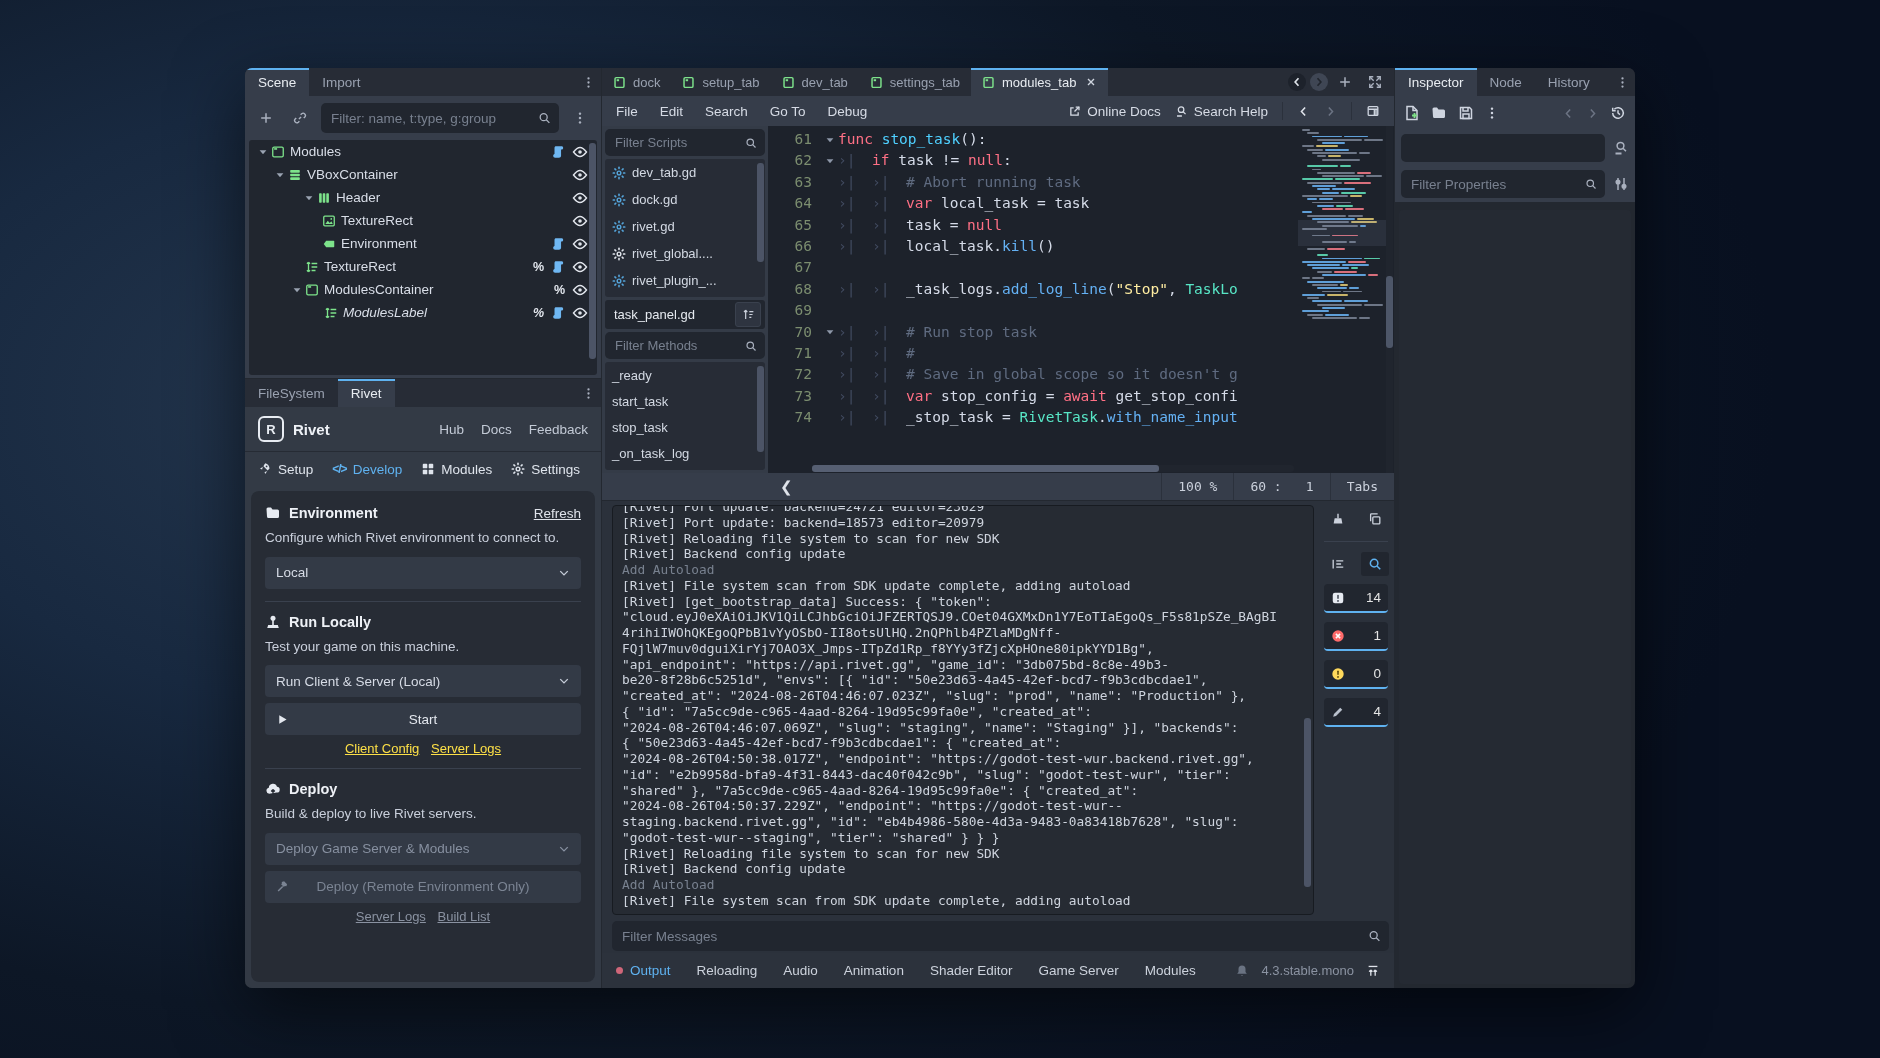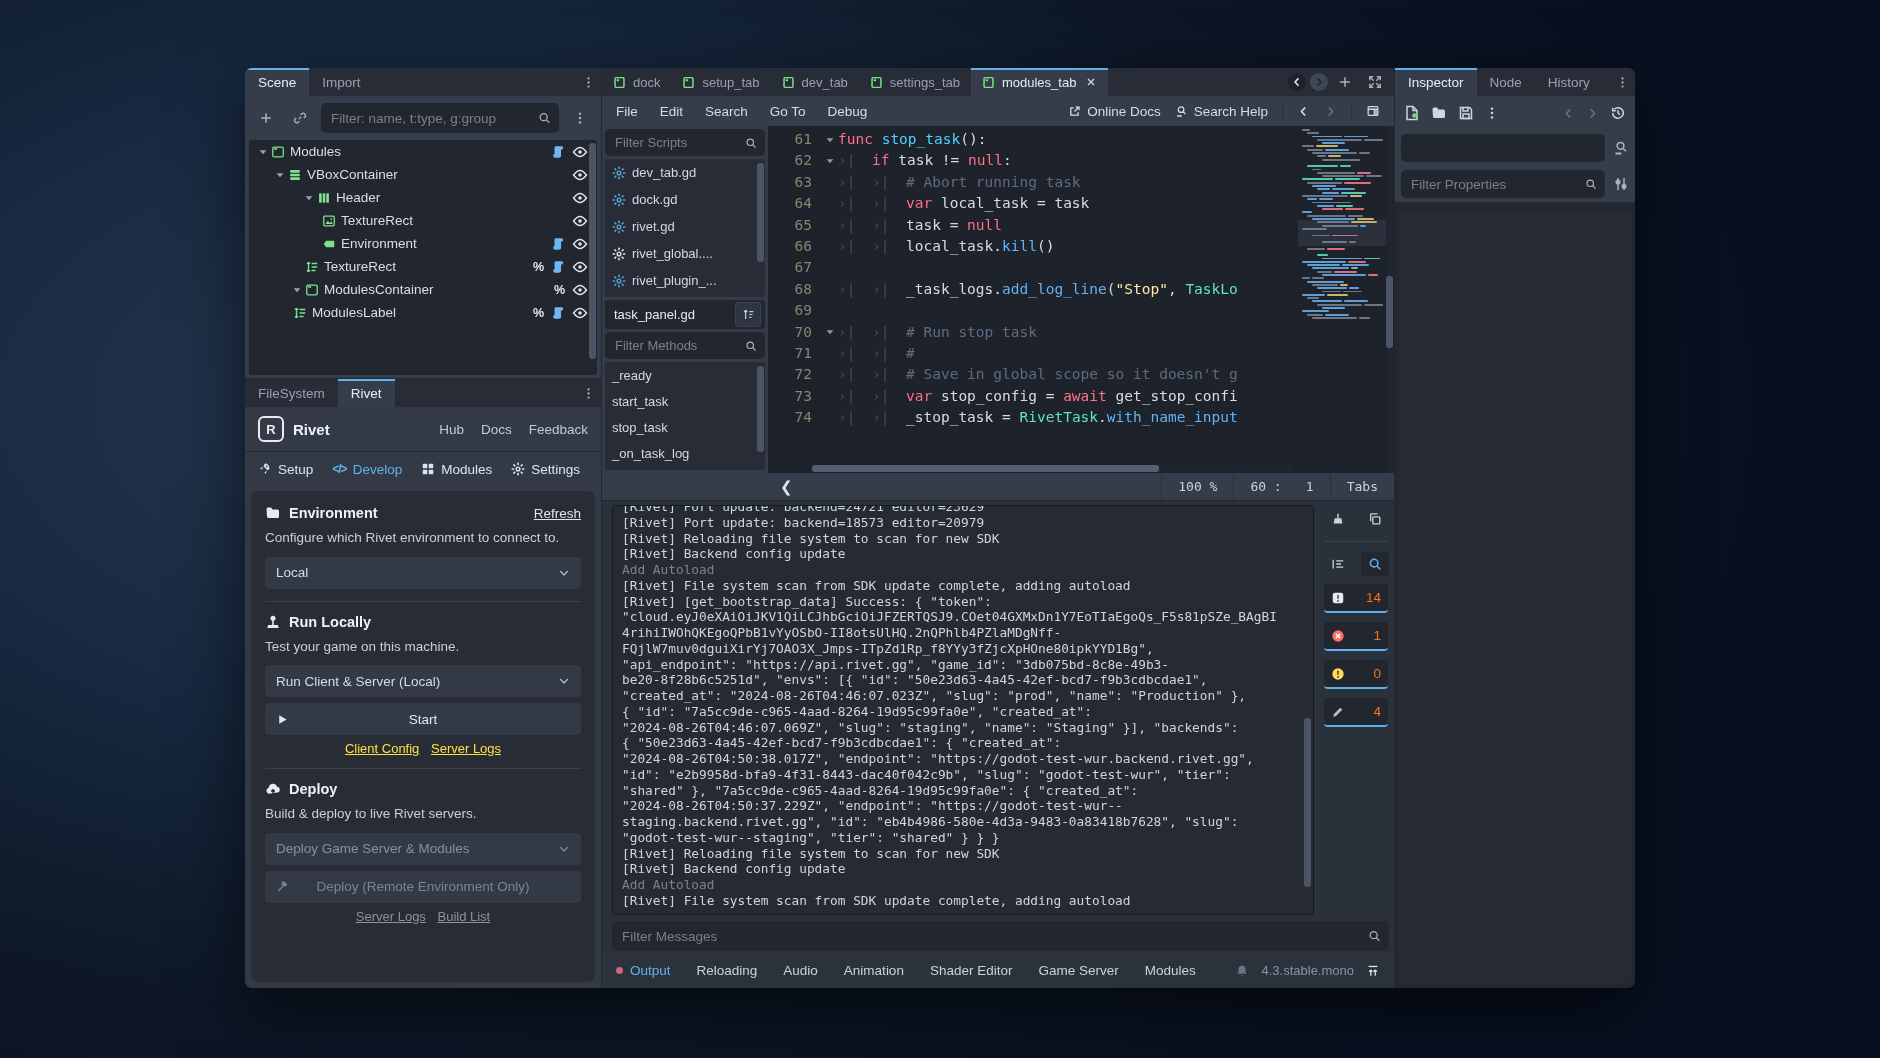--- a/index.html
+++ b/index.html
@@ -137,21 +137,21 @@
   .logline.dim{color:#78818f}
   .log-vsb{position:absolute;right:2px;top:3px;bottom:3px;width:7px}
   .log-vsb .thumb{position:absolute;left:0;width:7px;top:52%;height:42%;background:#4c5466;border-radius:3px}
   .oside{position:absolute;left:718px;top:6px;width:72px;display:flex;flex-direction:column;align-items:center}
   .orow{display:flex;gap:9px;margin-bottom:8px}
   .obtn{width:28px;height:24px;display:flex;align-items:center;justify-content:center;color:#ccd2dd;border-radius:3px}
   .obtn.active{background:#21262f;color:#5fb2f0}
   .odivider{width:64px;border-top:1px solid #3a414e;margin:2px 0 10px}
   .counter{width:64px;height:29px;background:#21262f;border-radius:4px;border-bottom:2px solid #5fb2f0;
     display:flex;align-items:center;padding:0 7px;box-sizing:border-box;margin-bottom:9px}
-  .counter .cnt{margin-left:auto;color:#f97316;font-size:13.5px}
+  .counter .cnt{margin-left:auto;color:#e5e5e5;font-size:13.5px}
   .filtermsg{position:absolute;left:10px;right:5px;top:420px;height:30px}
   .bbar{position:absolute;left:0;right:0;bottom:0;height:35px;background:#2c323c;display:flex;align-items:center;
     gap:26px;padding:0 14px;font-size:13.5px;color:#ccd2dc;box-sizing:border-box}
   .btab{display:flex;align-items:center;gap:7px;cursor:default;white-space:nowrap}
   .btab.active{color:#5fb2f0}
   .btab .dot{width:7px;height:7px;border-radius:50%;background:#cf6679}
   .bbar-right{margin-left:auto;display:flex;align-items:center;gap:12px;color:#8b93a2;font-size:13px}
   .bellic{color:#6a7382}
   .panelup{color:#dfe3ea}
 
@@ -419,21 +419,21 @@
               <span class="eyei ic i16">
                 <svg viewBox="0 0 16 16">
                   <g fill="none" stroke="currentColor" stroke-width="1.4">
                     <path d="M1.5 8C4 4.8 6 3.5 8 3.5S12 4.8 14.5 8C12 11.2 10 12.5 8 12.5S4 11.2 1.5 8z"></path>
                     <circle cx="8" cy="8" r="1.8" fill="currentColor" stroke="none"></circle>
                   </g>
                 </svg>
               </span>
             </span>
           </div>
-          <div class="trow" style="padding-left: 28px;">
+          <div class="trow" style="padding-left: 59px; font-style: italic;">
             <span class="caret"></span>
             <span class="nicon ic i14">
               <svg viewBox="0 0 16 16">
                 <g stroke="currentColor" stroke-width="1.5" fill="none">
                   <path d="M4 2.5v11M4 2.5L2.2 4.3M4 2.5l1.8 1.8M4 13.5l-1.8-1.8M4 13.5l1.8-1.8"></path>
                   <path d="M7.5 4h6.5M7.5 8h6.5M7.5 12h4.5"></path>
                 </g>
               </svg>
             </span>
             <span class="lbl">ModulesLabel</span>

